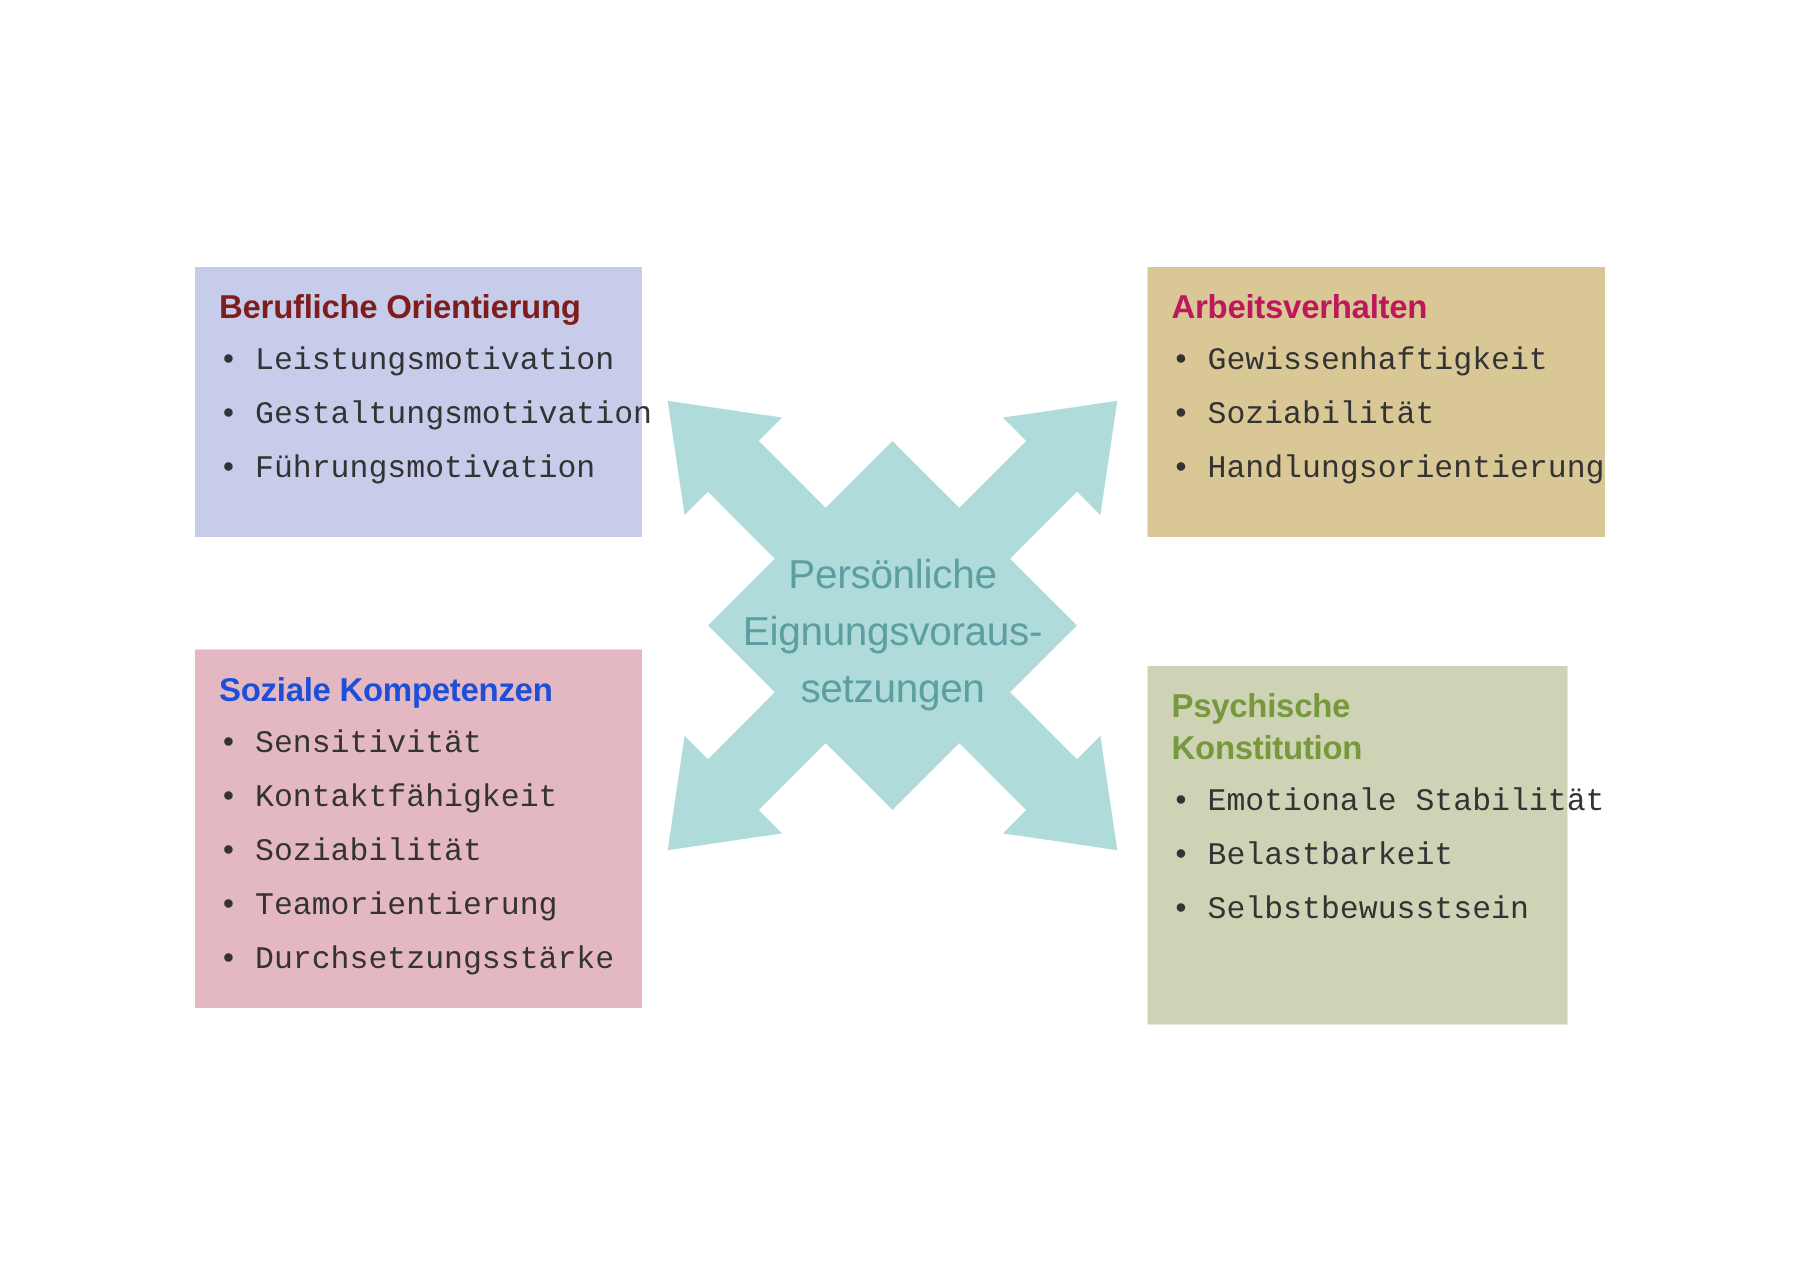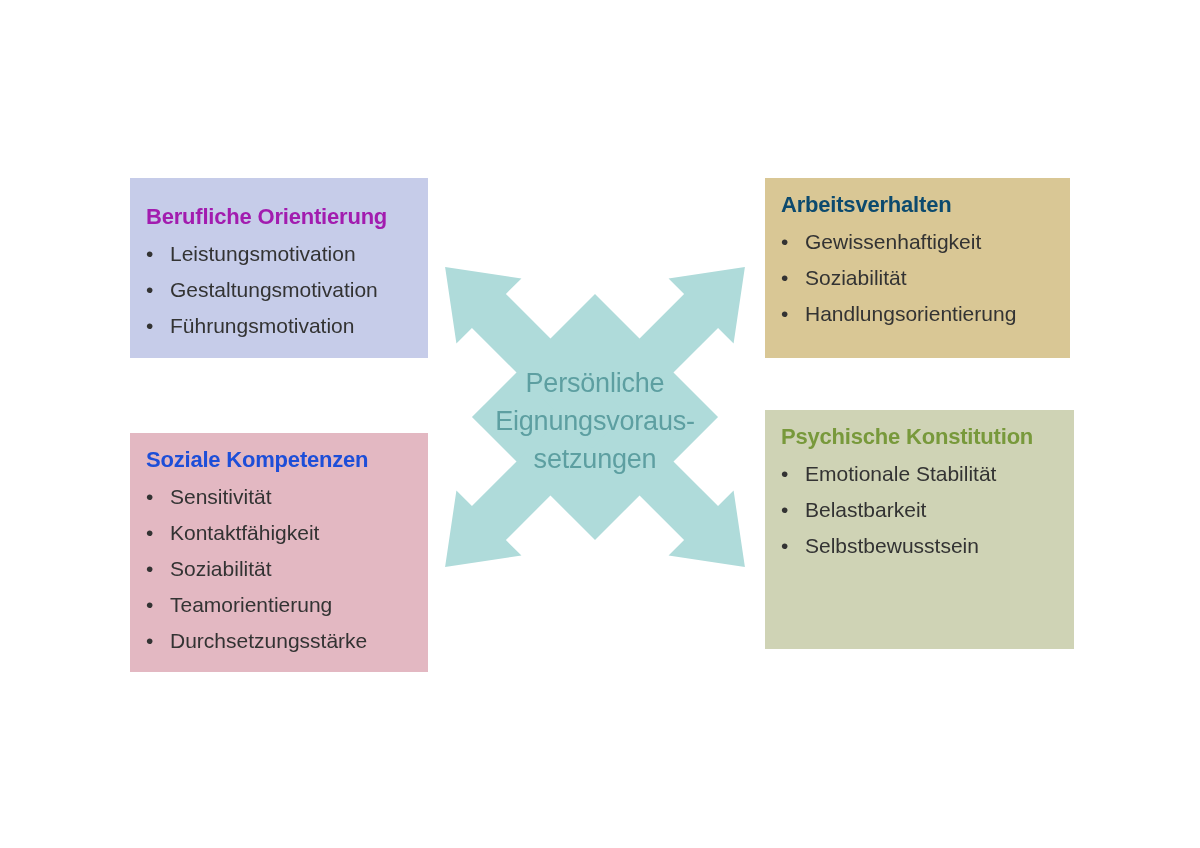--- a/index.html
+++ b/index.html
@@ -16,42 +16,43 @@
     overflow: hidden;
   }
   .box {
     position: absolute;
     padding: 13px 16px 0 16px;
     box-sizing: border-box;
   }
   .box-tl { left: 130px; top: 178px; width: 298px; height: 180px; background: #c6cce9; }
   .box-tr { left: 765px; top: 178px; width: 305px; height: 180px; background: #d9c795; }
   .box-bl { left: 130px; top: 433px; width: 298px; height: 239px; background: #e3b8c2; }
-  .box-br { left: 765px; top: 410px; width: 309px; height: 239px; background: #cfd3b5; }
+  .box-br { left: 765px; top: 444px; width: 280px; height: 239px; background: #cfd3b5; }
   .box h2 {
     margin: 0 0 5px 0;
     font-size: 22px;
     font-weight: bold;
     line-height: 28px;
     letter-spacing: -0.2px;
   }
-  .box-tl h2 { color: #a21caf; margin-top: 12px; }
-  .box-tr h2 { color: #0c4a6e; }
+  .box-tl h2 { color: #7f1d1d; }
+  .box-tr h2 { color: #be185d; }
   .box-bl h2 { color: #1d4ed8; }
   .box-br h2 { color: #78993b; }
   .box ul {
     margin: 0;
     padding: 0;
     list-style: none;
   }
   .box li {
     font-size: 21px;
     line-height: 36px;
     color: #333333;
     white-space: nowrap;
+    font-family: Liberation Mono, monospace;
   }
   .box li .dot {
     display: inline-block;
     width: 24px;
     color: #333333;
   }
   .arrow-wrap {
     position: absolute;
     left: 440px;
     top: 262px;

